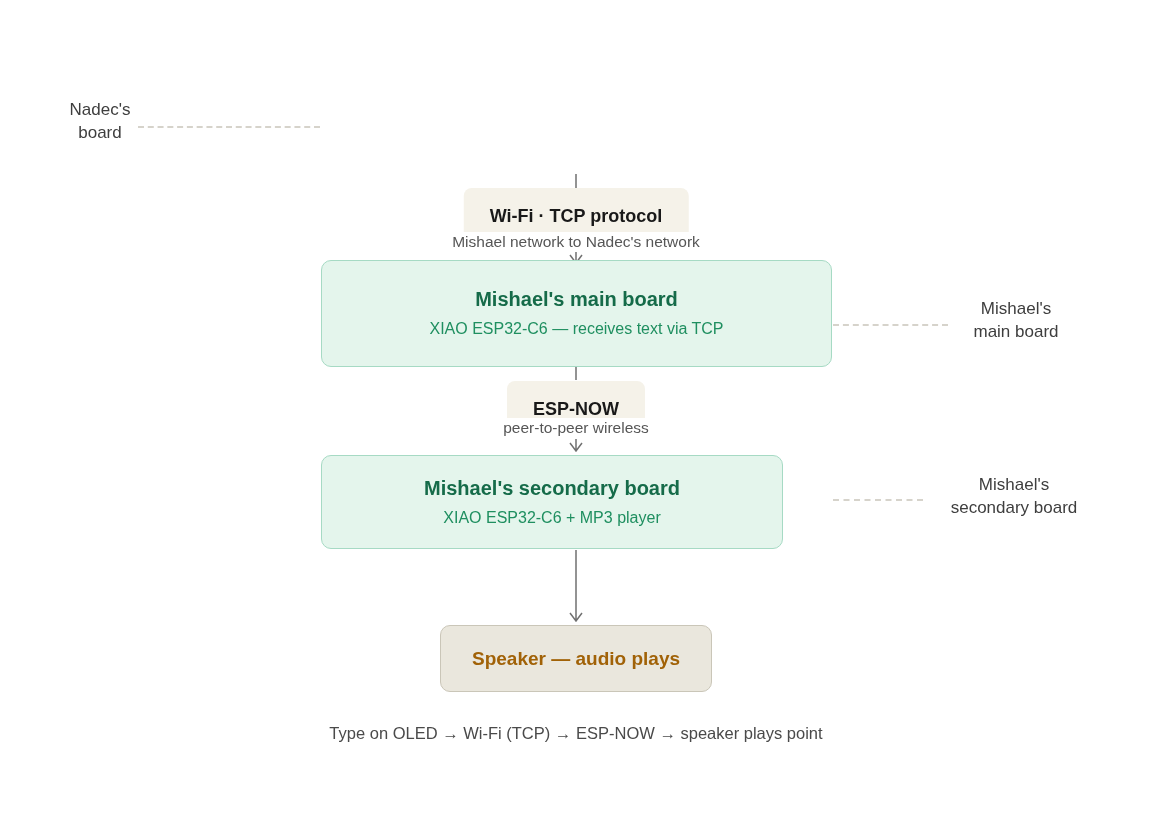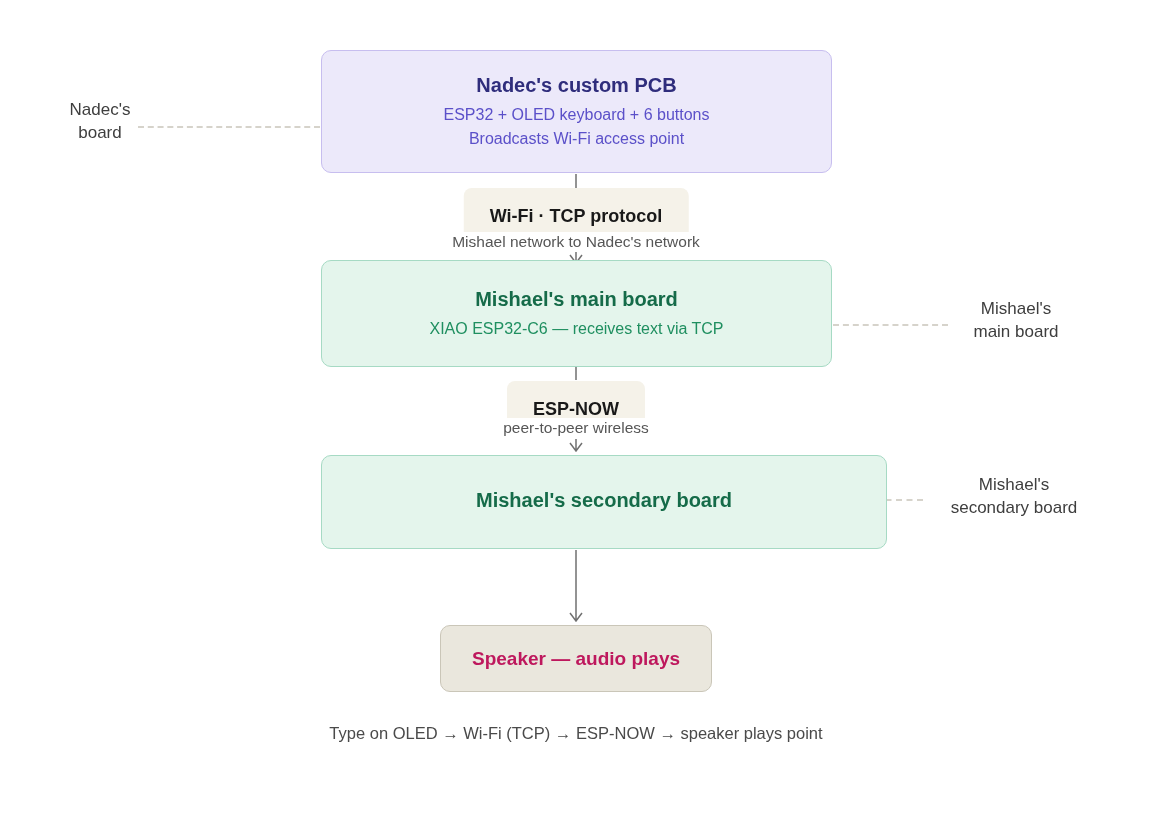--- a/index.html
+++ b/index.html
@@ -41,21 +41,21 @@
     border: 1px solid #a6dac4;
   }
   .node--beige {
     background: #eae7dd;
     border: 1px solid #cac6b8;
   }
 
   .node-title { font-size: 20px; font-weight: 700; line-height: 26px; }
   .node-title--purple { color: #2f2d7c; margin-bottom: 5px; }
   .node-title--green  { color: #156b49; margin-bottom: 5px; }
-  .node-title--dark   { color: #be185d; font-size: 19px; }
+  .node-title--dark   { color: #a16207; font-size: 19px; }
   .node-sub { font-size: 16px; line-height: 24px; }
   .node-sub--purple { color: #5b50c9; }
   .node-sub--green  { color: #1f8f60; }
 
   .conn-label {
     position: absolute;
     left: 50%;
     transform: translateX(-50%);
     background: #f5f2e9;
     border-radius: 8px;
@@ -114,25 +114,20 @@
 <div class="canvas">
 
   <svg class="arrows" viewBox="0 0 1152 814" xmlns="http://www.w3.org/2000/svg">
     <g stroke="#707070" stroke-width="1.5" fill="none">
       <path d="M576 174 V188 M576 252 V262 M570 255 L576 263 L582 255"></path>
       <path d="M576 363 V380 M576 439 V450 M570 443 L576 451 L582 443"></path>
       <path d="M576 550 V620 M570 613 L576 621 L582 613"></path>
     </g>
   </svg>
 
-  <div class="node node--purple" style="left:321px; top:50px; width:511px; height:123px;">
-    <div class="node-title node-title--purple">Nadec's custom PCB</div>
-    <div class="node-sub node-sub--purple">ESP32 + OLED keyboard + 6 buttons</div>
-    <div class="node-sub node-sub--purple">Broadcasts Wi-Fi access point</div>
-  </div>
 
   <div class="dash" style="left:138px; top:126px; width:182px;"></div>
   <div class="side-label" style="left:40px; top:98px; width:120px;">
     <span>Nadec's</span>
     <span>board</span>
   </div>
 
   <div class="conn-label" style="top:188px;"><span>Wi-Fi · TCP protocol</span></div>
   <div class="conn-sub" style="top:232px;"><span>Mishael network to Nadec's network</span></div>
 
@@ -143,22 +138,23 @@
 
   <div class="dash" style="left:833px; top:324px; width:115px;"></div>
   <div class="side-label" style="left:950px; top:297px; width:132px;">
     <span>Mishael's</span>
     <span>main board</span>
   </div>
 
   <div class="conn-label" style="top:381px;"><span>ESP-NOW</span></div>
   <div class="conn-sub" style="top:418px;"><span>peer-to-peer wireless</span></div>
 
-  <div class="node node--green" style="left:321px; top:455px; width:566px; height:94px;">
+  <div class="node node--green" style="left:321px; top:455px; width:462px; height:94px;">
     <div class="node-title node-title--green">Mishael's secondary board</div>
+    <div class="node-sub node-sub--green">XIAO ESP32-C6 + MP3 player</div>
   </div>
 
   <div class="dash" style="left:833px; top:499px; width:90px;"></div>
   <div class="side-label" style="left:930px; top:473px; width:168px;">
     <span>Mishael's</span>
     <span>secondary board</span>
   </div>
 
   <div class="node node--beige" style="left:440px; top:625px; width:272px; height:67px;">
     <div class="node-title node-title--dark">Speaker — audio plays</div>

